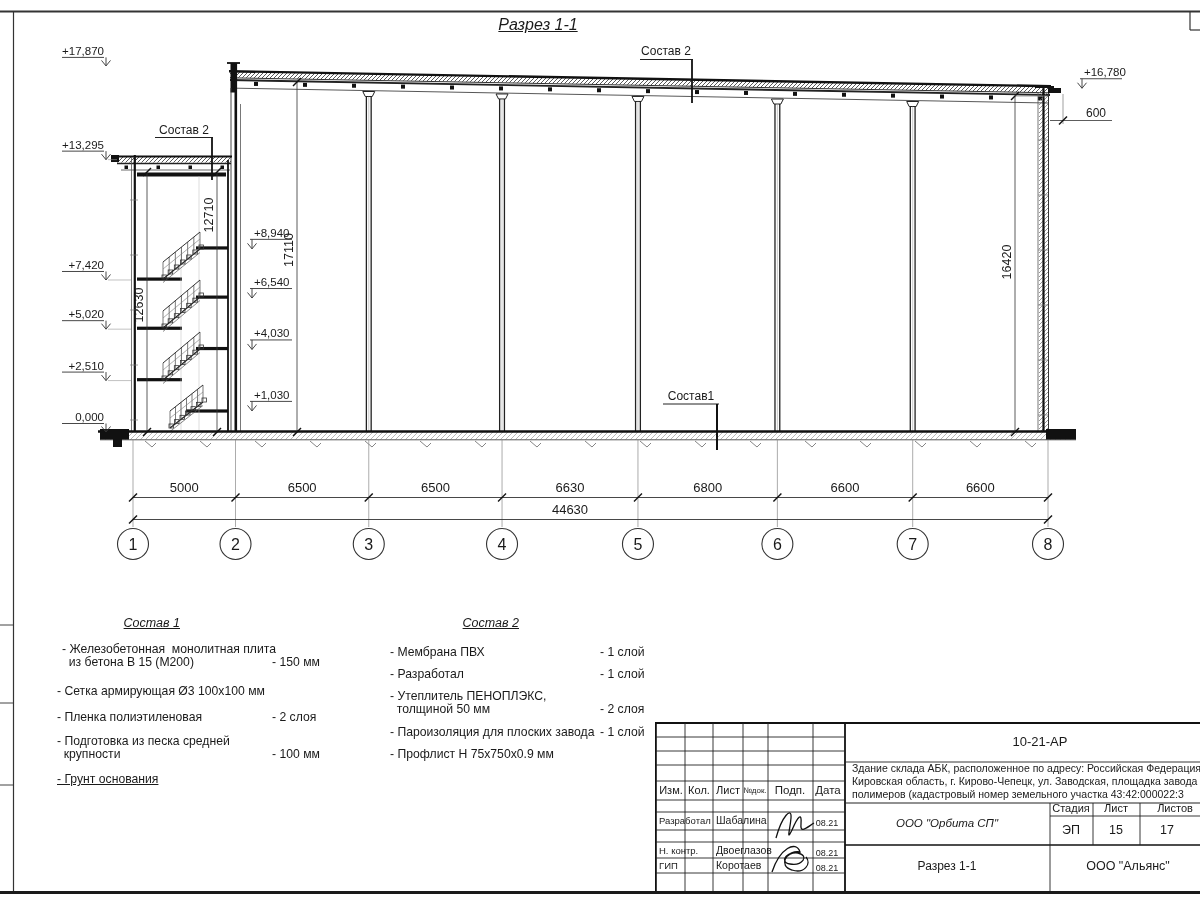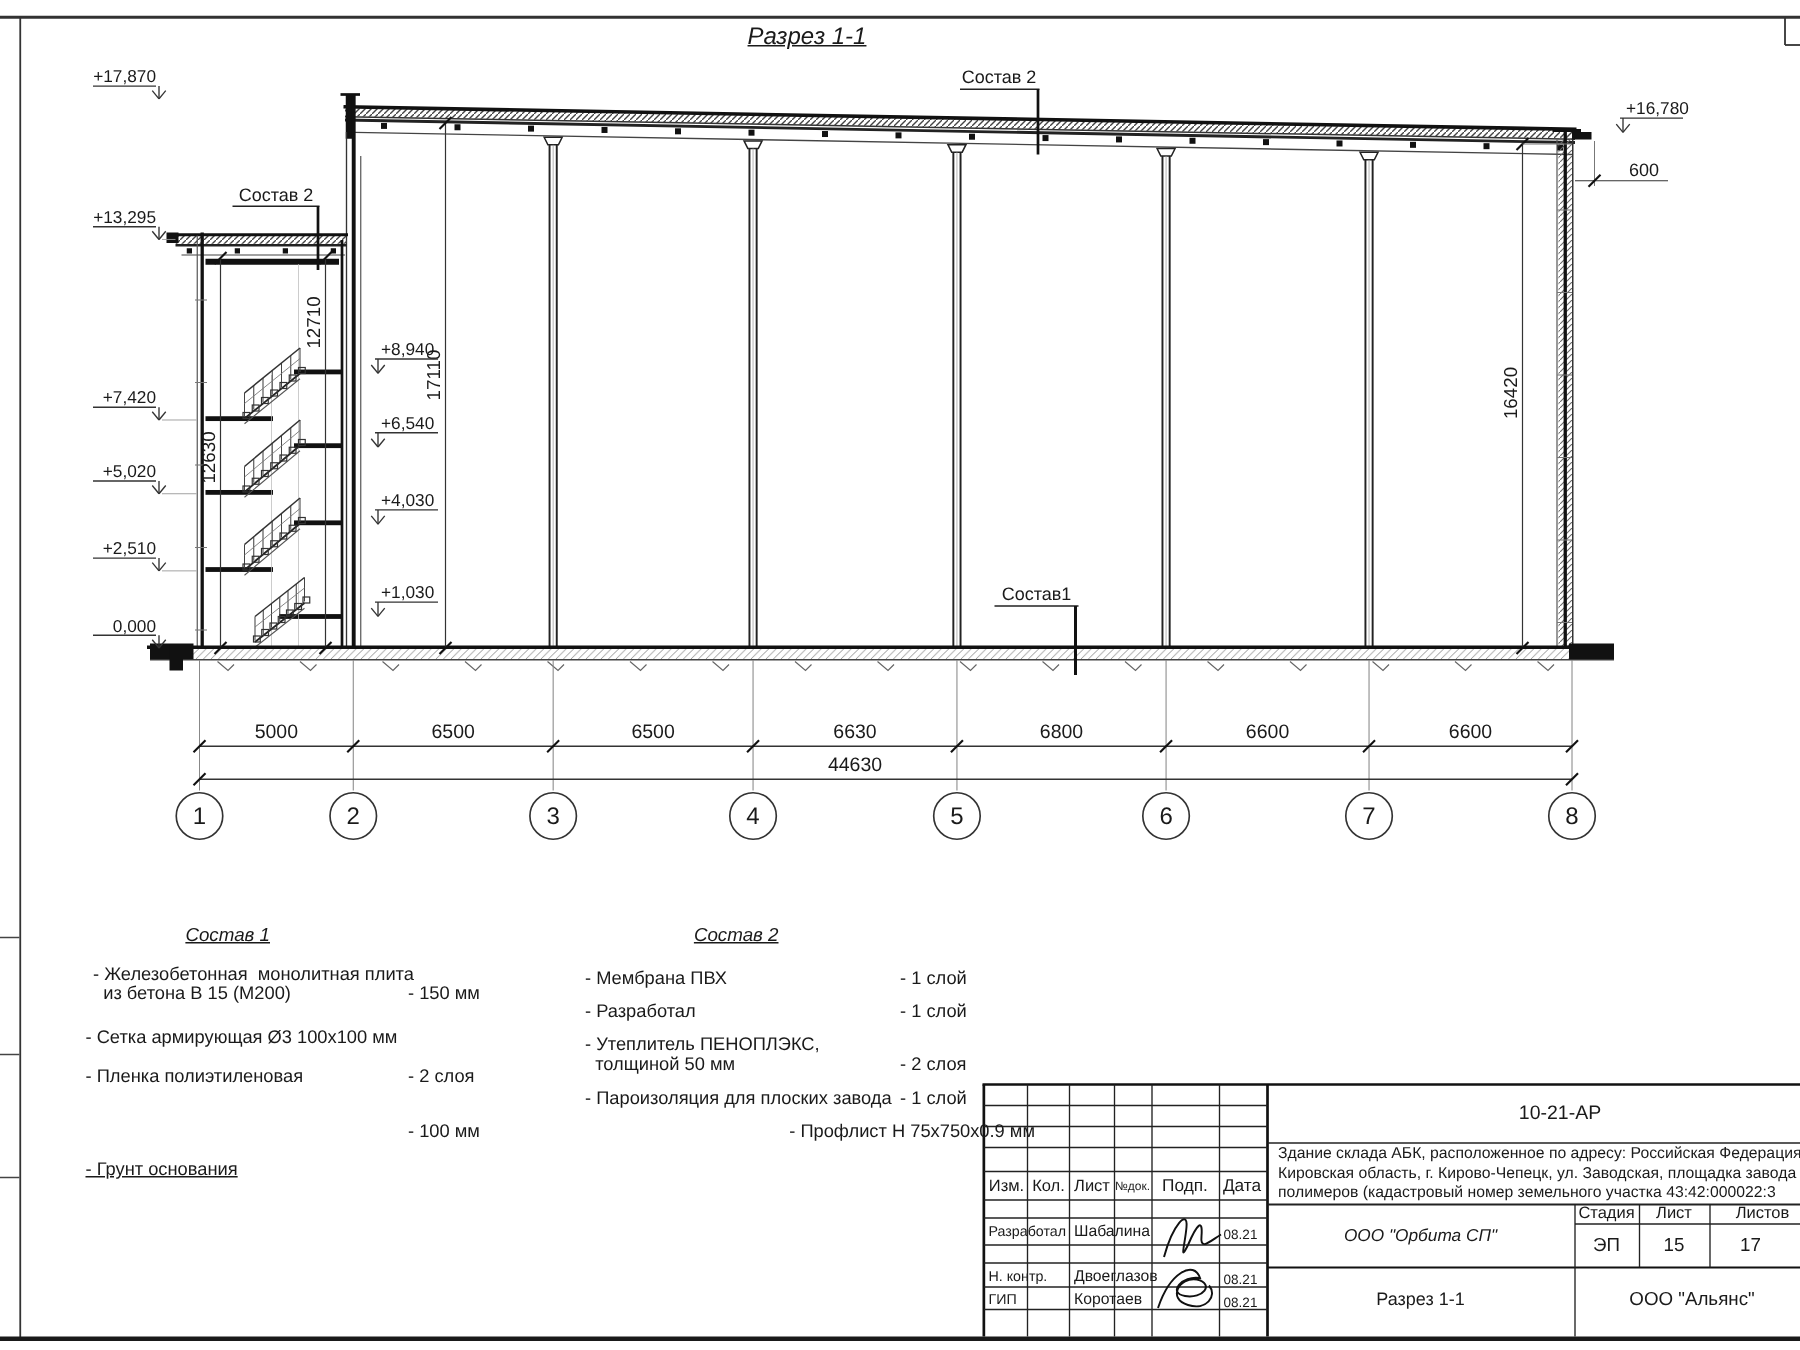--- a/index.html
+++ b/index.html
@@ -424,25 +424,27 @@
   <div class="abs dwg-title">Разрез 1-1</div>
 
   <div class="abs comp-header" id="comp1-header">Состав 1</div>
   <div class="abs comp-header" id="comp2-header">Состав 2</div>
 <div class="abs comp-item" style="left: 62px; top: 643px;">- Железобетонная  монолитная плита
   из бетона В 15 (М200)</div>
     <div class="abs comp-val" style="left: 272px; top: 656px;">- 150 мм</div>
     <div class="abs comp-item" style="left: 57px; top: 685px;">- Сетка армирующая Ø3 100х100 мм</div>
     <div class="abs comp-item" style="left: 57px; top: 711px;">- Пленка полиэтиленовая</div>
     <div class="abs comp-val" style="left: 272px; top: 711px;">-  2 слоя</div>
+    <div class="abs comp-item" style="left: 57px; top: 735px;">- Подготовка из песка средней
+  крупности</div>
     <div class="abs comp-val" style="left: 272px; top: 748px;">- 100 мм</div>
     <div class="abs comp-item" style="left: 57px; top: 773px; text-decoration: underline;">- Грунт основания</div>
     <div class="abs comp-item" style="left: 390px; top: 646px;">- Мембрана ПВХ</div>
     <div class="abs comp-val" style="left: 600px; top: 646px;">- 1 слой</div>
     <div class="abs comp-item" style="left: 390px; top: 668px;">- Разработал</div>
     <div class="abs comp-val" style="left: 600px; top: 668px;">- 1 слой</div>
     <div class="abs comp-item" style="left: 390px; top: 690px;">- Утеплитель ПЕНОПЛЭКС,
   толщиной 50 мм</div>
     <div class="abs comp-val" style="left: 600px; top: 703px;">- 2 слоя</div>
     <div class="abs comp-item" style="left: 390px; top: 726px;">- Пароизоляция для плоских завода</div>
     <div class="abs comp-val" style="left: 600px; top: 726px;">- 1 слой</div>
-    <div class="abs comp-item" style="left: 390px; top: 748px; text-align: right;">- Профлист Н 75х750х0.9 мм</div>
+    <div class="abs comp-item" style="left: 390px; top: 748px;">- Профлист Н 75х750х0.9 мм</div>
   </div>
 
 </body></html>

